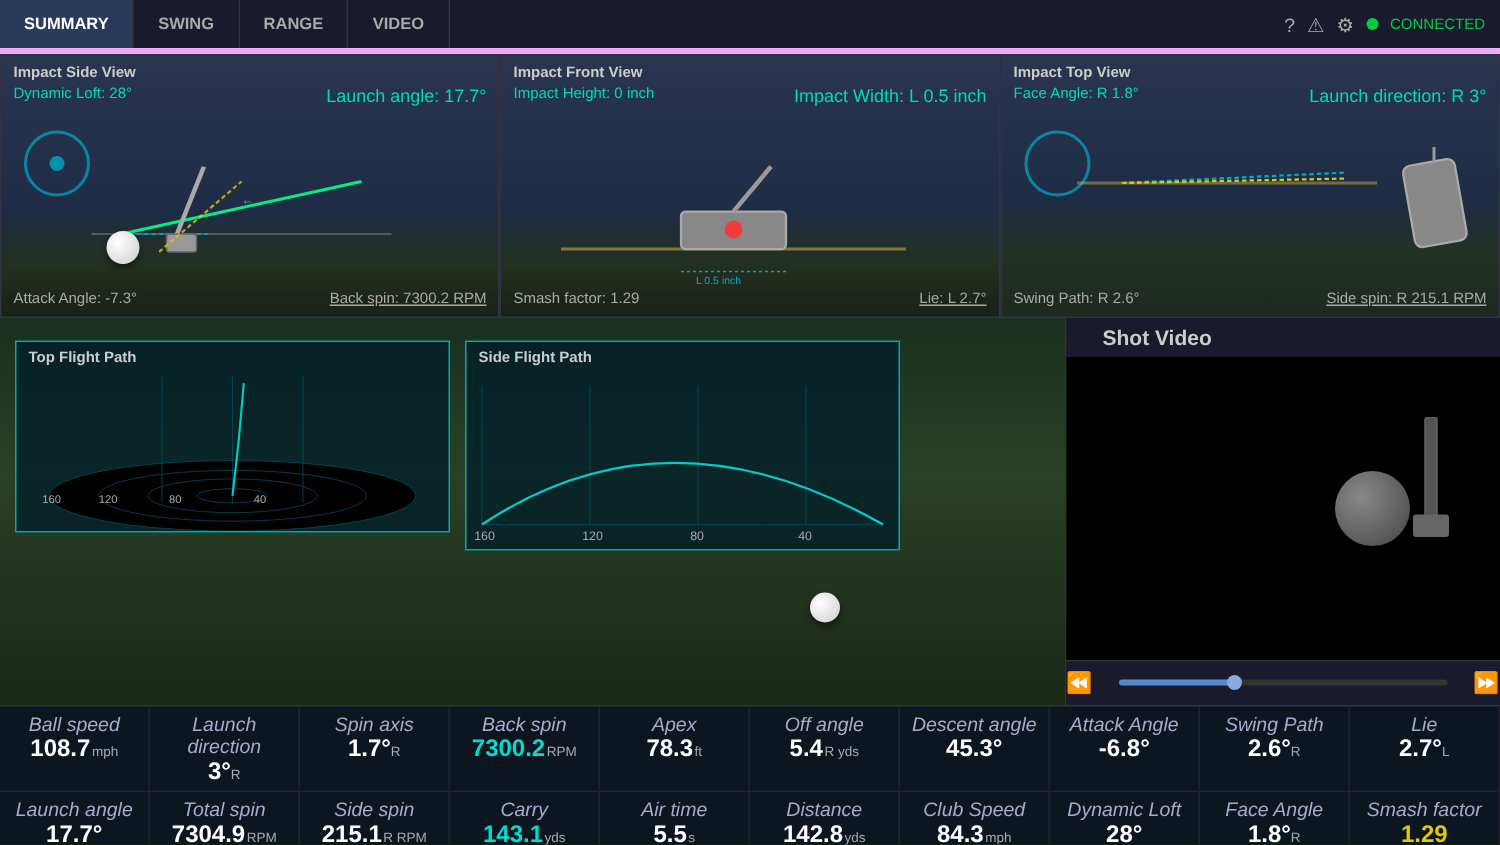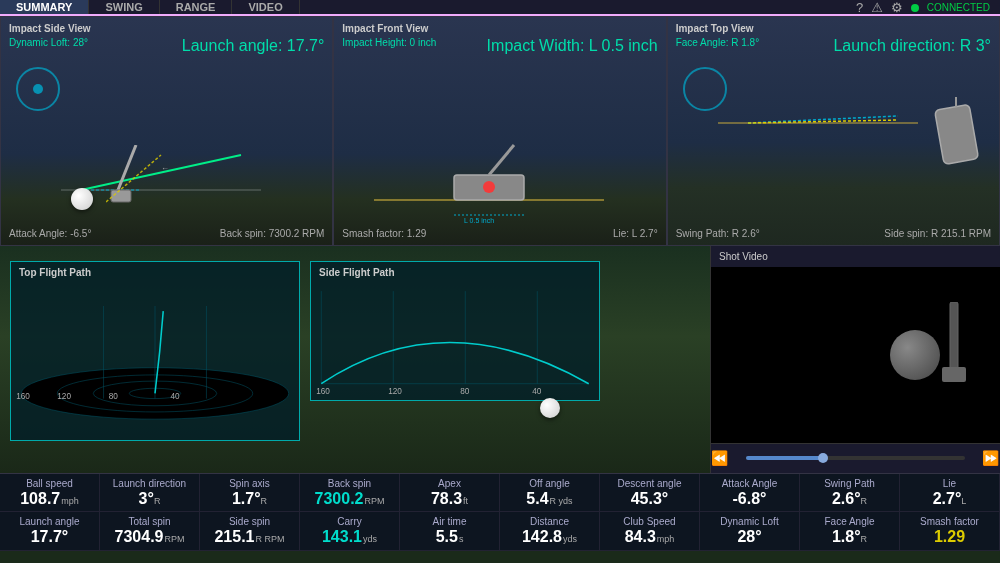--- a/index.html
+++ b/index.html
@@ -6,24 +6,24 @@
     body {
       width: 1000px; height: 563px; overflow: hidden;
       background: #1a2a1a;
       font-family: 'Arial', sans-serif;
       color: #fff;
       font-size: 11px;
     }
 
     
     .top-nav {
-      display: flex; align-items: flex-start;
+      display: flex; align-items: center;
       background: #1a1a2e;
-      height: 16px;
-      border-bottom: 2px solid #f0abfc;
+      height: 36px;
+      border-bottom: 4px solid #f0abfc;
     }
     .nav-tab {
       padding: 0 16px; height: 100%;
       display: flex; align-items: center;
       font-size: 11px; font-weight: bold;
       color: #aaa; cursor: pointer;
       border-right: 1px solid #333;
     }
     .nav-tab.active {
       background: #2a3a5a; color: #fff;
@@ -38,49 +38,49 @@
     .connected-label { color: #00cc44; font-size: 10px; }
 
     
     .main-area {
       display: flex; flex-direction: column;
       height: calc(563px - 28px);
     }
 
     
     .views-row {
-      display: flex; height: 230px;
+      display: flex; height: 176px;
       background: #1a2530;
     }
 
     .impact-view {
       flex: 1; position: relative;
       background: linear-gradient(180deg, #2a3a4a 0%, #1a2a3a 100%);
       border: 1px solid #334;
       overflow: hidden;
     }
     .impact-view-title {
       position: absolute; top: 6px; left: 8px;
       font-size: 10px; color: #ccc; font-weight: bold;
     }
     .view-label-tl {
       position: absolute; top: 20px; left: 8px;
       font-size: 10px; color: #00ddaa;
     }
     .view-label-tr {
       position: absolute; top: 20px; right: 8px;
-      font-size: 16px; color: #00ddaa;
+      font-size: 12px; color: #00ddaa;
     }
     .view-label-bl {
       position: absolute; bottom: 6px; left: 8px;
       font-size: 10px; color: #aaa;
     }
     .view-label-br {
       position: absolute; bottom: 6px; right: 8px;
-      font-size: 10px; color: #aaa;
+      font-size: 10px; color: #aaa; text-decoration: underline;
     }
 
     
     .side-view-bg {
       position: absolute; top: 0; left: 0; right: 0; bottom: 0;
       background: linear-gradient(180deg, #2a3550 0%, #1e2d45 60%, #243020 80%, #1a2018 100%);
     }
     .front-view-bg {
       position: absolute; top: 0; left: 0; right: 0; bottom: 0;
       background: linear-gradient(180deg, #2a3550 0%, #1e2d45 60%, #243020 80%, #1a2018 100%);
@@ -137,21 +137,21 @@
       position: absolute;
       border: 1px solid #00aaaa;
       background: rgba(0,30,40,0.75);
     }
     .flight-box-title {
       position: absolute; top: 5px; left: 8px;
       font-size: 10px; color: #ccc; font-weight: bold;
     }
 
     .top-flight-box {
-      top: 15px; left: 10px; width: 290px; height: 180px;
+      top: 15px; left: 10px; width: 290px; height: 128px;
     }
     .side-flight-box {
       top: 15px; left: 310px; width: 290px; height: 140px;
     }
 
     
     .course-ball {
       position: absolute; bottom: 55px; left: 540px;
       width: 20px; height: 20px; border-radius: 50%;
       background: radial-gradient(circle at 35% 35%, #fff, #ccc);
@@ -159,22 +159,22 @@
     }
 
     
     .video-panel {
       width: 290px;
       background: #111;
       border-left: 1px solid #333;
       display: flex; flex-direction: column;
     }
     .video-title {
-      font-size: 10px; color: #ccc; font-weight: normal;
-      padding: 5px 8px;
+      font-size: 14px; color: #ccc; font-weight: bold;
+      padding: 5px 24px;
       background: #1a1a2e;
     }
     .video-content {
       flex: 1;
       background: #000;
       position: relative;
       display: flex; align-items: center; justify-content: center;
     }
     .video-ball-display {
       width: 50px; height: 50px; border-radius: 50%;
@@ -215,21 +215,21 @@
       display: flex;
       border-bottom: 1px solid #223;
     }
     .stat-cell {
       flex: 1;
       padding: 4px 6px;
       text-align: center;
       border-right: 1px solid #223;
     }
     .stat-label {
-      font-size: 10px; color: #aaaacc; display: block; margin-bottom: 1px;
+      font-size: 13px; color: #aaaacc; display: block; margin-bottom: 1px; font-style: italic;
     }
     .stat-value {
       font-size: 16px; font-weight: bold; color: #ffffff;
       line-height: 1.1;
     }
     .stat-value.cyan { color: #00ddcc; }
     .stat-value.yellow { color: #ddcc00; }
     .stat-unit { font-size: 9px; color: #aaa; margin-left: 1px; }
     .stat-sub { font-size: 9px; color: #aaa; }
 
@@ -267,21 +267,21 @@
 
 <div class="main-area">
 
   <div class="views-row">
 
     <div class="impact-view">
       <div class="side-view-bg"></div>
       <span class="impact-view-title">Impact Side View</span>
       <span class="view-label-tl">Dynamic Loft: 28°</span>
       <span class="view-label-tr">Launch angle: 17.7°</span>
-      <span class="view-label-bl">Attack Angle: -6.5°</span>
+      <span class="view-label-bl">Attack Angle: -7.3°</span>
       <span class="view-label-br">Back spin: 7300.2 RPM</span>
 
       <div class="swing-arc"></div>
       <div class="swing-arc-dot"></div>
 
       <svg style="position:absolute;bottom:35px;left:60px;width:200px;height:60px;overflow:visible">
         <line x1="0" y1="40" x2="200" y2="40" stroke="rgba(255,255,255,0.3)" stroke-width="1"></line>
         <line x1="20" y1="40" x2="180" y2="5" stroke="#00ee88" stroke-width="2"></line>
 
         <line x1="20" y1="40" x2="80" y2="40" stroke="#00aacc" stroke-width="1" stroke-dasharray="3,2"></line>

